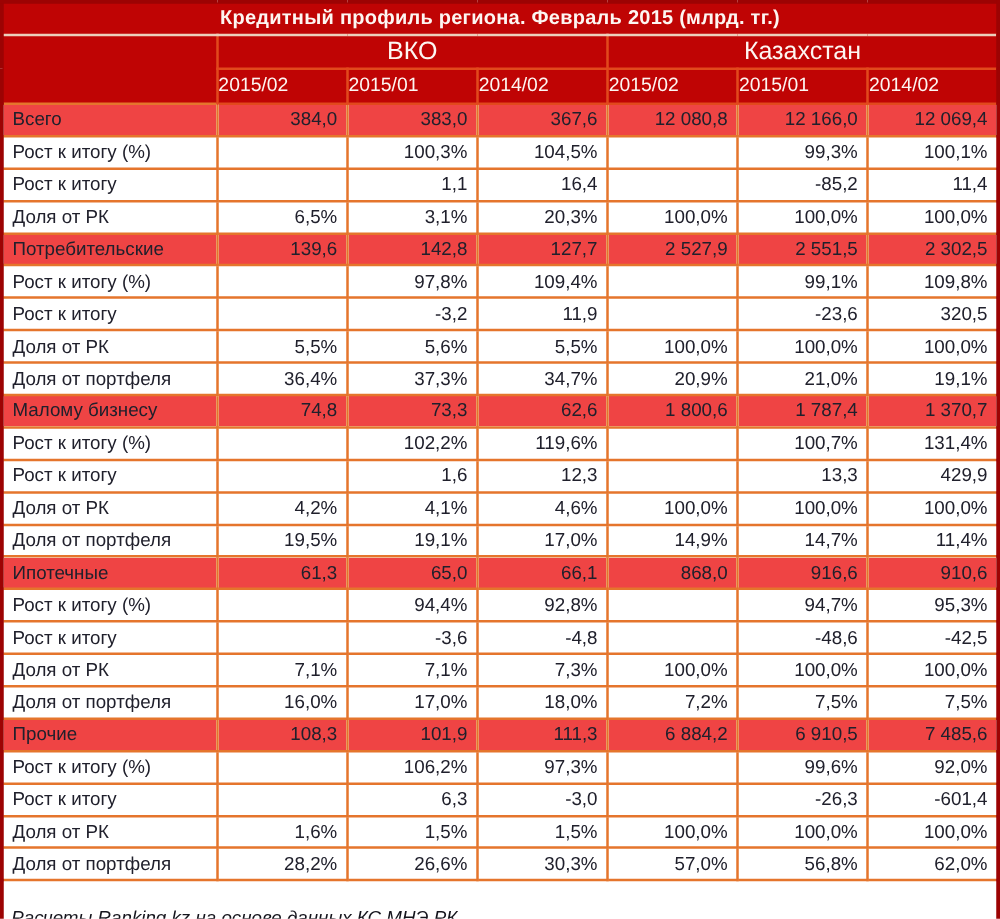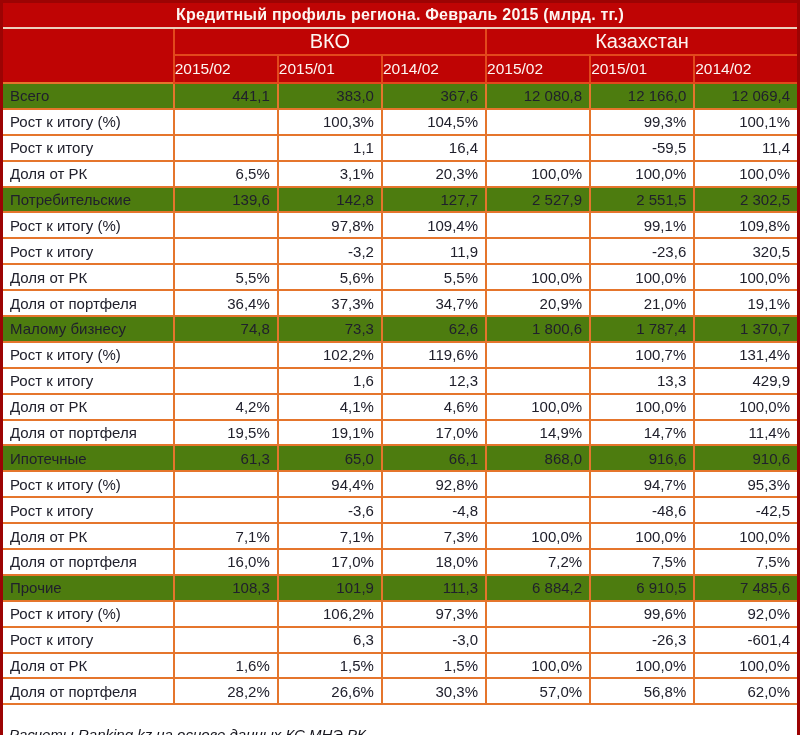--- a/index.html
+++ b/index.html
@@ -61,21 +61,21 @@
     border: 2px solid #e5752c;
     font-size: 15px;
     color: #20202c;
     background: #ffffff;
     padding: 0 7px;
     white-space: nowrap;
     overflow: hidden;
   }
   tbody td.lbl { text-align: left; }
   tbody td.val { text-align: right; }
-  tbody tr.cat-row td { background: #4d7c0f; }
+  tbody tr.cat-row td { background: #ef4444; }
 
   
   tfoot td {
     height: 22px;
     background: #ffffff;
     border-top: 2px solid #9c0303;
     font-size: 15px;
     font-style: italic;
     color: #14141c;
     padding: 18px 6px;
@@ -110,21 +110,21 @@
         <th>2015/01</th>
         <th>2014/02</th>
         <th>2015/02</th>
         <th>2015/01</th>
         <th>2014/02</th>
       </tr>
     </thead>
     <tbody>
         <tr class="cat-row">
           <td class="lbl">Всего</td>
-          <td class="val">441,1</td>
+          <td class="val">384,0</td>
           <td class="val">383,0</td>
           <td class="val">367,6</td>
           <td class="val">12 080,8</td>
           <td class="val">12 166,0</td>
           <td class="val">12 069,4</td>
         </tr>
         <tr class="data-row">
           <td class="lbl">Рост к итогу (%)</td>
           <td class="val"></td>
           <td class="val">100,3%</td>
@@ -132,21 +132,21 @@
           <td class="val"></td>
           <td class="val">99,3%</td>
           <td class="val">100,1%</td>
         </tr>
         <tr class="data-row">
           <td class="lbl">Рост к итогу</td>
           <td class="val"></td>
           <td class="val">1,1</td>
           <td class="val">16,4</td>
           <td class="val"></td>
-          <td class="val">-59,5</td>
+          <td class="val">-85,2</td>
           <td class="val">11,4</td>
         </tr>
         <tr class="data-row">
           <td class="lbl">Доля от РК</td>
           <td class="val">6,5%</td>
           <td class="val">3,1%</td>
           <td class="val">20,3%</td>
           <td class="val">100,0%</td>
           <td class="val">100,0%</td>
           <td class="val">100,0%</td>

